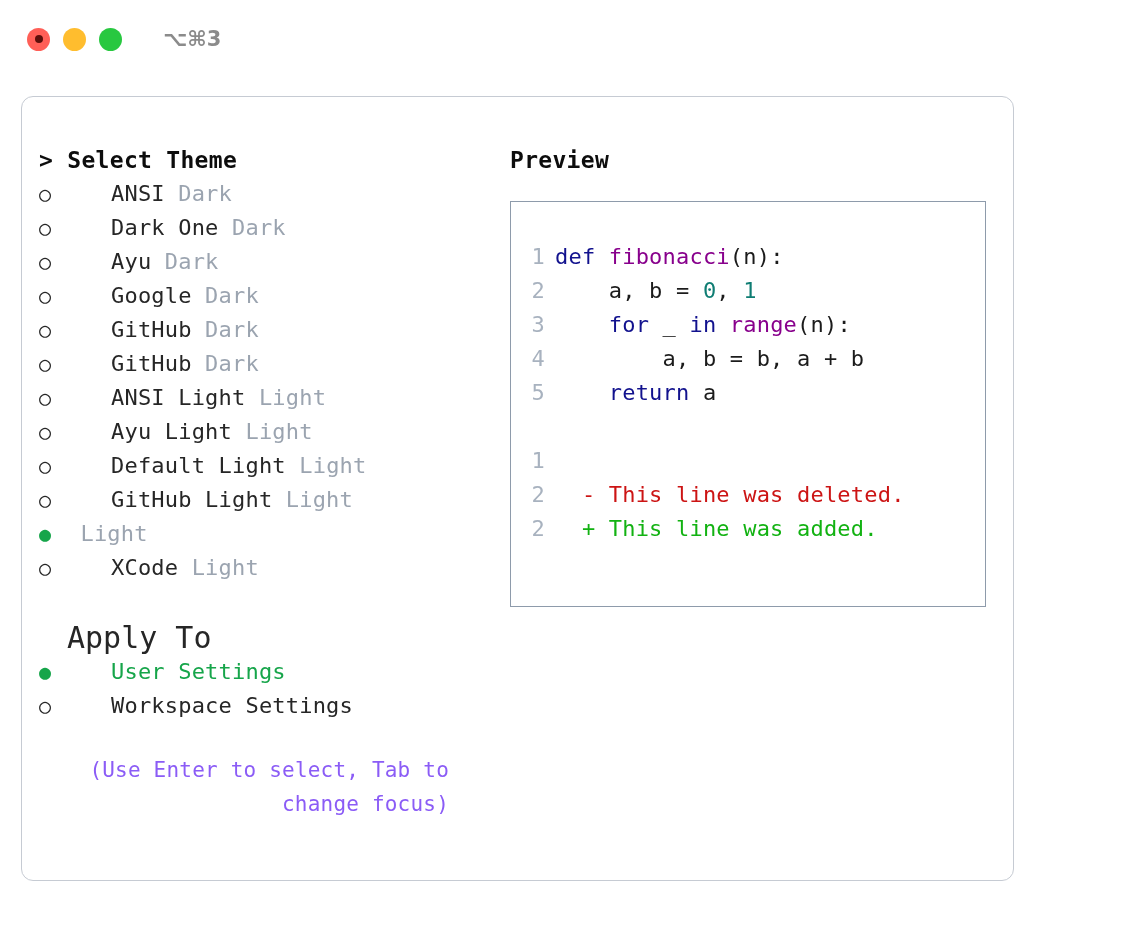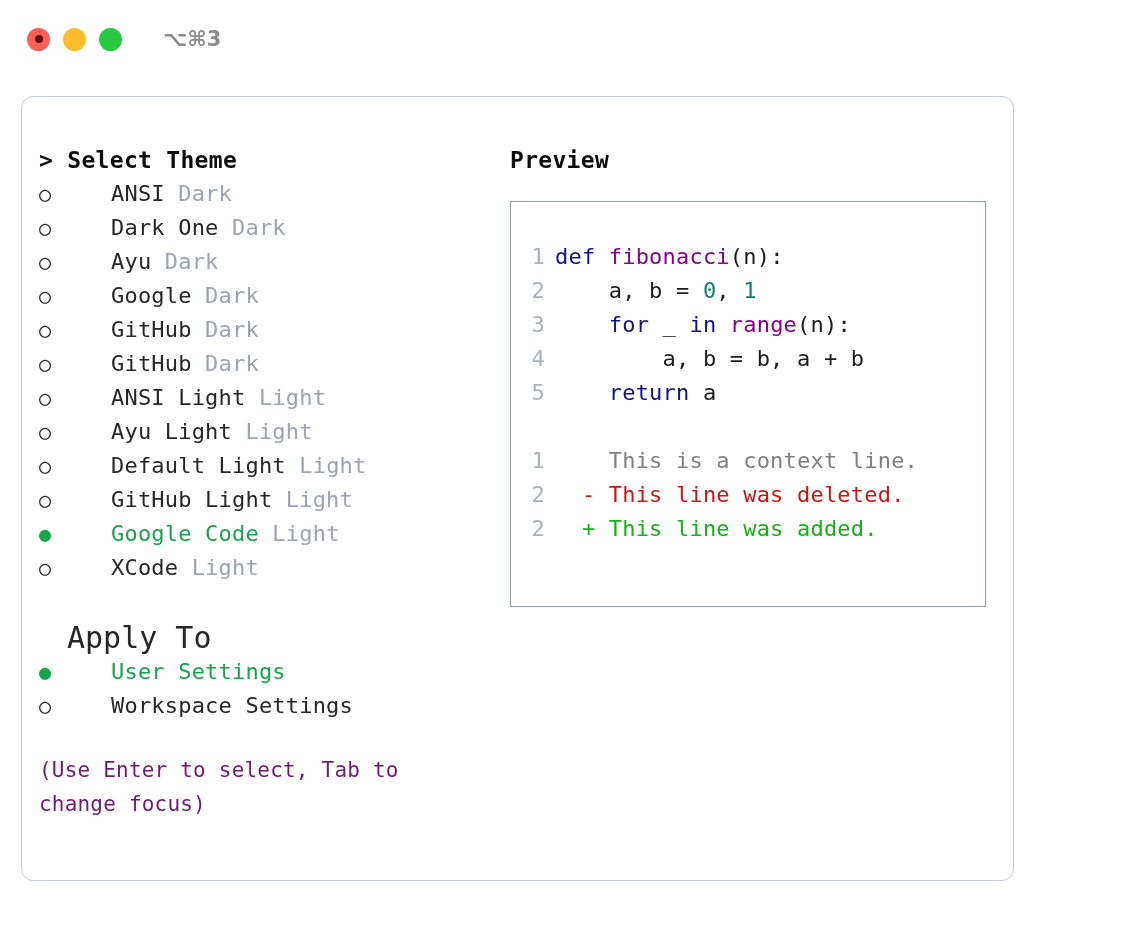--- a/index.html
+++ b/index.html
@@ -127,23 +127,24 @@
     white-space: pre;
     padding-left: 28px;
   }
 
   .spacer-lg { height: 36px; }
   .spacer-md { height: 30px; }
 
   .hint {
     font-size: 21px;
     line-height: 34px;
-    color: #701a75;
+    color: #8b5cf6;
     width: 410px;
     letter-spacing: 0.2px;
+    text-align: right;
   }
 
   
   .right-col {
     flex: 1;
     padding: 46px 0 0 0;
     position: relative;
   }
   .preview-title {
     font-size: 23px;
@@ -213,21 +214,21 @@
           <div class="opt-row"><span class="bullet off">○</span><span class="opt-name">ANSI</span><span class="opt-tag"> Dark</span></div>
           <div class="opt-row"><span class="bullet off">○</span><span class="opt-name">Dark One</span><span class="opt-tag"> Dark</span></div>
           <div class="opt-row"><span class="bullet off">○</span><span class="opt-name">Ayu</span><span class="opt-tag"> Dark</span></div>
           <div class="opt-row"><span class="bullet off">○</span><span class="opt-name">Google</span><span class="opt-tag"> Dark</span></div>
           <div class="opt-row"><span class="bullet off">○</span><span class="opt-name">GitHub</span><span class="opt-tag"> Dark</span></div>
           <div class="opt-row"><span class="bullet off">○</span><span class="opt-name">GitHub</span><span class="opt-tag"> Dark</span></div>
           <div class="opt-row"><span class="bullet off">○</span><span class="opt-name">ANSI Light</span><span class="opt-tag"> Light</span></div>
           <div class="opt-row"><span class="bullet off">○</span><span class="opt-name">Ayu Light</span><span class="opt-tag"> Light</span></div>
           <div class="opt-row"><span class="bullet off">○</span><span class="opt-name">Default Light</span><span class="opt-tag"> Light</span></div>
           <div class="opt-row"><span class="bullet off">○</span><span class="opt-name">GitHub Light</span><span class="opt-tag"> Light</span></div>
-          <div class="opt-row"><span class="bullet on">●</span><span class="opt-name selected">Google Code</span><span class="opt-tag"> Light</span></div>
+          <div class="opt-row"><span class="bullet on">●</span><span class="opt-tag"> Light</span></div>
           <div class="opt-row"><span class="bullet off">○</span><span class="opt-name">XCode</span><span class="opt-tag"> Light</span></div>
         </div>
 
       <div class="spacer-lg"></div>
 
       <div class="group-label">Apply To</div>
 
       <div class="opt-list" id="apply-to-list">
           <div class="opt-row"><span class="bullet on">●</span><span class="opt-name selected">User Settings</span></div>
           <div class="opt-row"><span class="bullet off">○</span><span class="opt-name">Workspace Settings</span></div>
@@ -244,21 +245,21 @@
       <div class="preview-box">
         <div id="code-block">
             <div class="code-line"><span class="gutter">1</span><span class="code-body"><span class="tok-kw">def </span><span class="tok-fn">fibonacci</span><span class="tok-pl">(n):</span></span></div>
             <div class="code-line"><span class="gutter">2</span><span class="code-body"><span class="tok-pl">    a, b = </span><span class="tok-num">0</span><span class="tok-pl">, </span><span class="tok-num">1</span></span></div>
             <div class="code-line"><span class="gutter">3</span><span class="code-body"><span class="tok-pl">    </span><span class="tok-kw">for</span><span class="tok-pl"> _ </span><span class="tok-kw">in</span><span class="tok-pl"> </span><span class="tok-fn">range</span><span class="tok-pl">(n):</span></span></div>
             <div class="code-line"><span class="gutter">4</span><span class="code-body"><span class="tok-pl">        a, b = b, a + b</span></span></div>
             <div class="code-line"><span class="gutter">5</span><span class="code-body"><span class="tok-pl">    </span><span class="tok-kw">return</span><span class="tok-pl"> a</span></span></div>
           </div>
         <div class="blank-line"></div>
         <div id="diff-block">
-            <div class="code-line"><span class="gutter">1</span><span class="code-body diff-ctx"><span>    </span><span>This is a context line.</span></span></div>
+            <div class="code-line"><span class="gutter">1</span><span class="code-body diff-ctx"><span>    </span></span></div>
             <div class="code-line"><span class="gutter">2</span><span class="code-body diff-del"><span>  - </span><span>This line was deleted.</span></span></div>
             <div class="code-line"><span class="gutter">2</span><span class="code-body diff-add"><span>  + </span><span>This line was added.</span></span></div>
           </div>
       </div>
     </div>
 
   </div>
 </div>
 
 </body></html>

